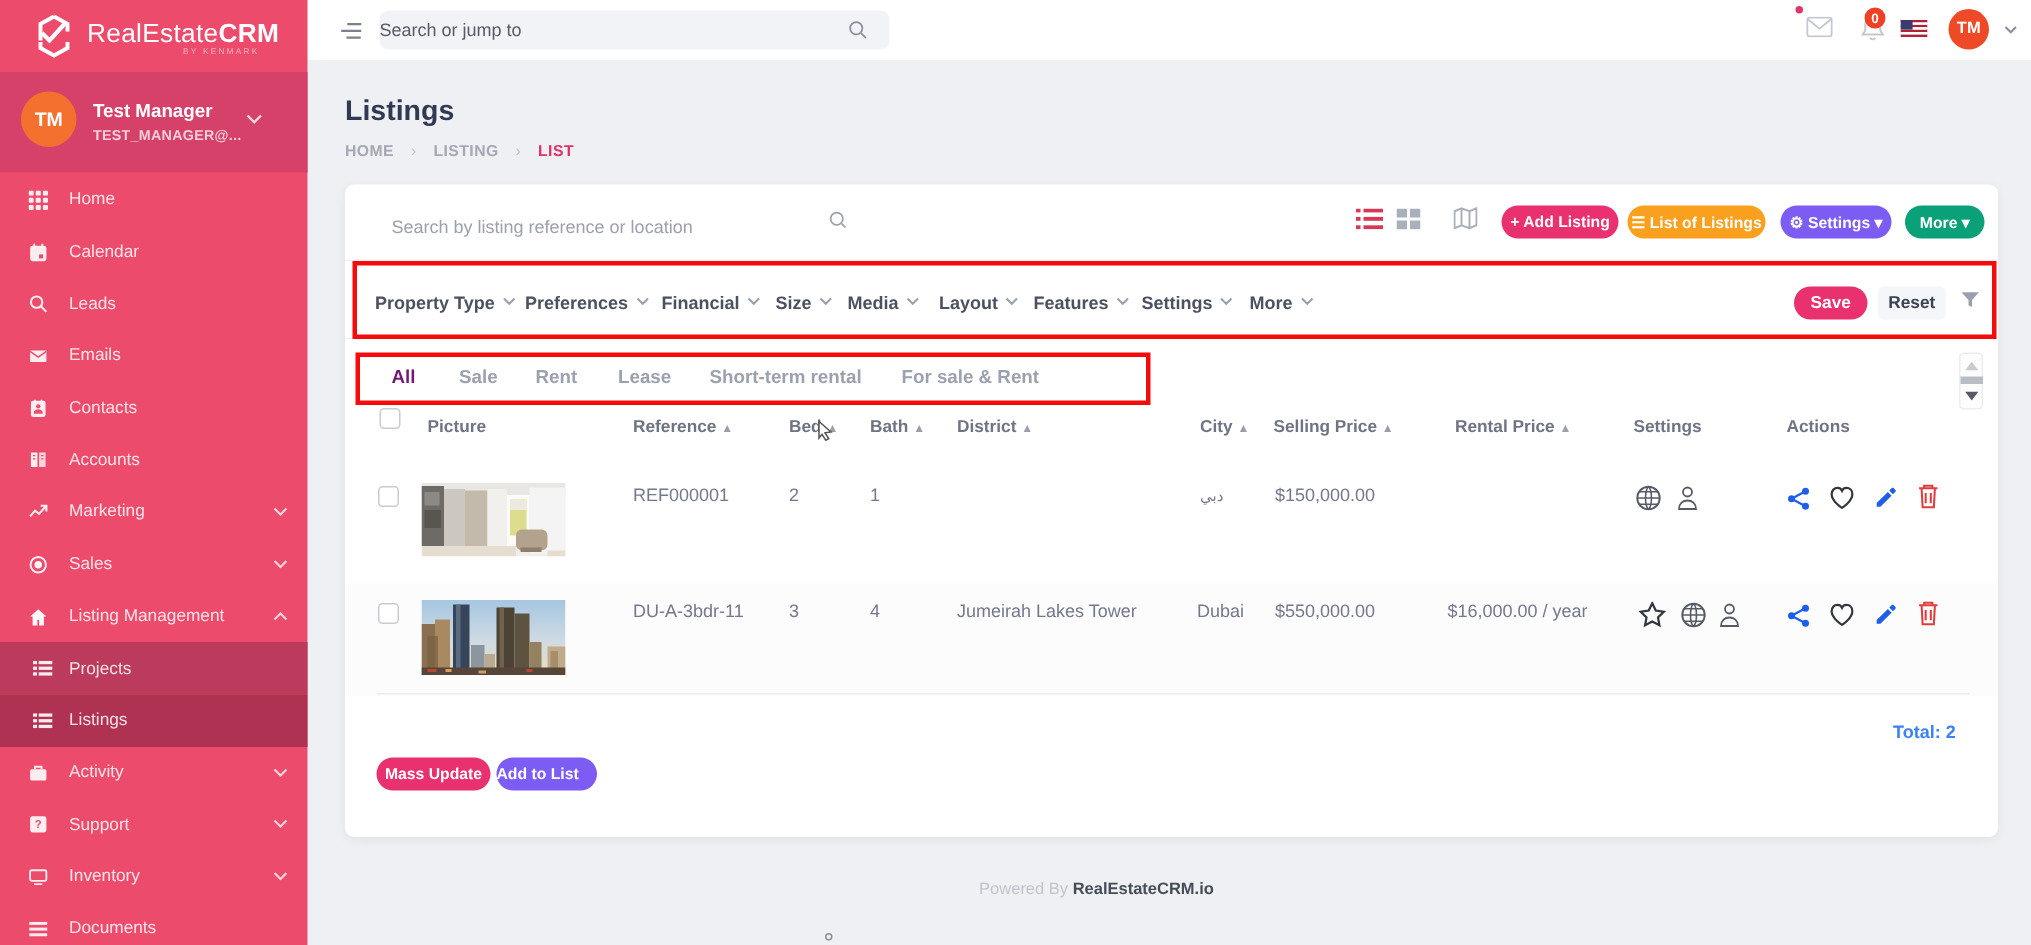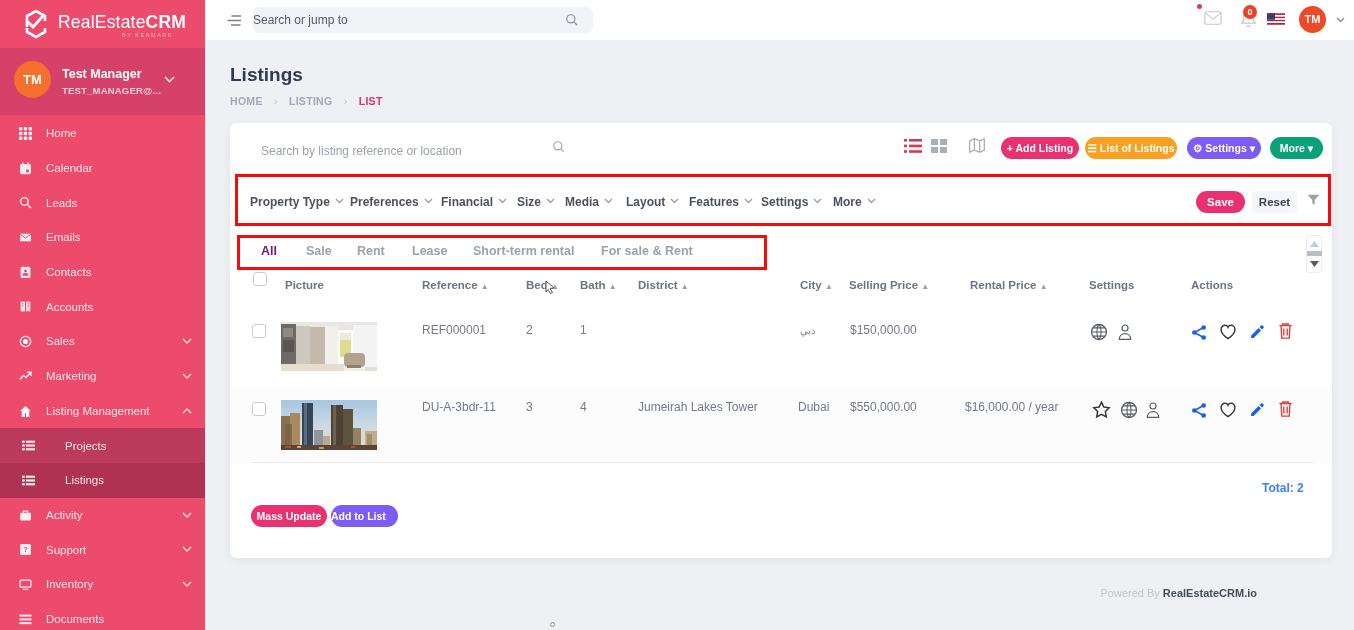--- a/index.html
+++ b/index.html
@@ -13,21 +13,21 @@
 .uname { position:absolute; left:62px; top:19px; color:#fff; font-size:12.5px; font-weight:bold; }
 .uemail { position:absolute; left:62px; top:37px; color:rgba(255,255,255,.75); font-size:9.5px; font-weight:bold; letter-spacing:.2px; }
 .uchev { position:absolute; left:164px; top:28px; }
 #menu { position:absolute; left:0; top:116px; width:205px; }
 .mi { position:relative; height:34.7px; display:flex; align-items:center; color:rgba(255,255,255,.85); font-size:11.5px; }
 .mi .ic { position:absolute; left:19px; width:13px; height:13px; top:11px; }
 .mi .lb { position:absolute; left:46px; }
 .mi .ch { position:absolute; right:13px; top:14px; }
 .sub { background:#bc3a5b; }
 .sub2 { background:#b03253; }
-.sub .lb, .sub2 .lb { left:65px;text-align:center; }
+.sub .lb, .sub2 .lb { left:46px;text-align:center; }
 .sub .ic, .sub2 .ic { left:22px; }
 
 
 #topbar { position:absolute; left:205px; top:0; width:1149px; height:40px; background:#fff; z-index:4; }
 #searchbox { position:absolute; left:48px; top:7px; width:340px; height:26px; background:#f1f3f7; border-radius:6px; color:#565b66; font-size:12px; line-height:26px; }
 #hamb { position:absolute; left:22px; top:15px; }
 
 
 #content { position:absolute; left:205px; top:40px; width:1149px; height:590px; background:#eef0f3; }
 #pgtitle { position:absolute; left:230px; top:64px; font-size:19px; font-weight:bold; color:#313a52; }
@@ -64,21 +64,21 @@
 .cb { position:absolute; width:14px; height:14px; border:1px solid #c7ccd4; border-radius:3px; background:#fff; }
 .row2bg { position:absolute; left:1px; top:266px; width:1101px; height:75px; background:#fcfcfd; }
 .td { position:absolute; font-size:12px; color:#74788d; }
 #rowline { position:absolute; left:21px; top:339px; width:1062px; border-top:1px solid #ededf0; }
 #total { position:absolute; left:1032px; top:358px; font-size:12px; color:#3b82f6; font-weight:bold; }
 #bmass { position:absolute; left:21px; top:382px; width:76px; height:22px; background:#e8316e; border-radius:12px; color:#fff; font-size:10.5px; font-weight:bold; text-align:center; line-height:22px; }
 #baddlist { position:absolute; left:101px; top:382px; width:67px; height:22px; background:#7d5cf3; border-radius:12px; color:#fff; font-size:10.5px; font-weight:bold; line-height:22px; }
 
 
 #footer { position:absolute; left:205px; top:561px; width:1149px; height:69px; }
-#footer .ft { position:absolute; left:0; top:26px; width:1052px; text-align:right; font-size:11px; color:#c0c4cb; }
+#footer .ft { position:absolute; left:0; top:26px; width:1052px; text-align:center; font-size:11px; color:#c0c4cb; }
 #footer .ft b { color:#464c57; }
 
 
 .ann { position:absolute; border:3px solid #f40b0b; z-index:9; }
 </style>
 </head>
 <body>
 
 <div id="sidebar">
   <div id="logo">
@@ -145,35 +145,35 @@
       </div>
     <div class="mi">
         <svg class="ic" viewBox="0 0 24 24" fill="rgba(255,255,255,.9)">
           <path d="M3 3h8v18H3z"></path>
           <path d="M13 3h8v18h-8z" opacity=".85"></path>
           <path d="M5.5 7h3M5.5 11h3M15.5 7h3M15.5 11h3" stroke="#ec4b6c" stroke-width="1.6"></path>
         </svg>
         <span class="lb">Accounts</span>
       </div>
     <div class="mi">
+        <svg class="ic" viewBox="0 0 24 24" fill="none" stroke="rgba(255,255,255,.9)" stroke-width="2.6">
+          <path d="M2 17l6-7 5 4 9-10"></path>
+          <path d="M15 4h7v7"></path>
+        </svg>
+        <span class="lb">Marketing</span>
+        <svg class="ch" width="10" height="6" viewBox="0 0 10 6">
+          <path d="M1 1l4 4 4-4" stroke="rgba(255,255,255,.75)" stroke-width="1.5" fill="none"></path>
+        </svg>
+      </div>
+    <div class="mi">
         <svg class="ic" viewBox="0 0 24 24" fill="none" stroke="rgba(255,255,255,.9)" stroke-width="2.4">
           <circle cx="12" cy="12" r="9.5"></circle>
           <circle cx="12" cy="12" r="3.5" fill="rgba(255,255,255,.9)"></circle>
         </svg>
         <span class="lb">Sales</span>
-        <svg class="ch" width="10" height="6" viewBox="0 0 10 6">
-          <path d="M1 1l4 4 4-4" stroke="rgba(255,255,255,.75)" stroke-width="1.5" fill="none"></path>
-        </svg>
-      </div>
-    <div class="mi">
-        <svg class="ic" viewBox="0 0 24 24" fill="none" stroke="rgba(255,255,255,.9)" stroke-width="2.6">
-          <path d="M2 17l6-7 5 4 9-10"></path>
-          <path d="M15 4h7v7"></path>
-        </svg>
-        <span class="lb">Marketing</span>
         <svg class="ch" width="10" height="6" viewBox="0 0 10 6">
           <path d="M1 1l4 4 4-4" stroke="rgba(255,255,255,.75)" stroke-width="1.5" fill="none"></path>
         </svg>
       </div>
     <div class="mi">
         <svg class="ic" viewBox="0 0 24 24" fill="rgba(255,255,255,.95)">
           <path d="M12 2L2 11h3v11h6v-7h2v7h6V11h3L12 2z"></path>
         </svg>
         <span class="lb">Listing Management</span>
         <svg class="ch" width="10" height="6" viewBox="0 0 10 6">

